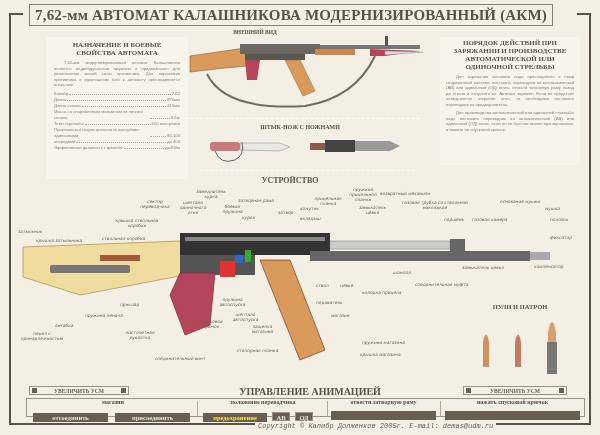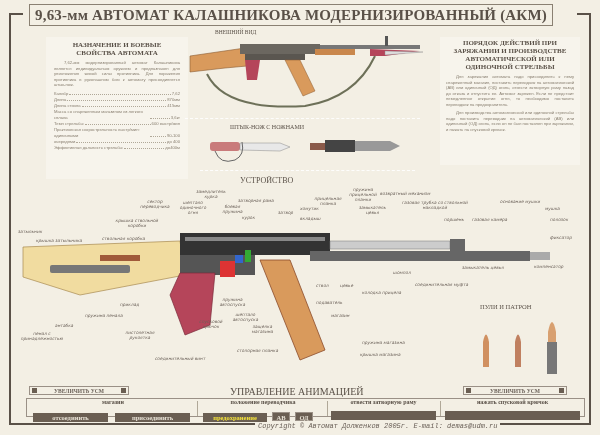--- a/index.html
+++ b/index.html
@@ -11,21 +11,21 @@
   .title-box { position: absolute; left: 29px; top: 4px; width: 524px; height: 22px; border: 1px solid #8a8072; background: #f3efe4; display: flex; align-items: center; justify-content: center; }
   .title { font-family: "Liberation Serif", serif; font-weight: bold; font-size: 15px; color: #5a5148; letter-spacing: 0.2px; }
   .panel { position: absolute; background: #f7f4ec; }
   .panel h3 { font-family: "Liberation Serif", serif; font-size: 7px; font-weight: bold; text-align: center; color: #5a5148; line-height: 8px; text-transform: uppercase; }
   .panel p { font-family: "Liberation Sans", sans-serif; font-size: 4.2px; color: #8a8072; text-align: justify; line-height: 5.5px; margin-top: 3px; text-indent: 10px; }
   .spec-row { display: flex; font-family: "Liberation Sans", sans-serif; font-size: 4.2px; color: #8a8072; line-height: 6px; }
   .spec-row .lbl { flex: none; }
   .spec-row .dots { flex: 1; border-bottom: 1px dotted #b0a898; margin: 0 1px 2px; }
   .spec-row .val { flex: none; }
   .dash-sep { position: absolute; border-top: 1px dashed #fff; opacity: 0.9; }
-  .section-label { position: absolute; font-family: "Liberation Serif", serif; font-weight: normal; color: #5a5148; text-transform: uppercase; text-align: left; }
+  .section-label { position: absolute; font-family: "Liberation Serif", serif; font-weight: bold; color: #5a5148; text-transform: uppercase; text-align: center; }
   .callout { position: absolute; font-family: "DejaVu Sans", sans-serif; font-style: italic; font-size: 4.3px; color: #6a6058; line-height: 5px; text-align: center; white-space: nowrap; }
   .ctrl-panel { position: absolute; left: 26px; top: 398px; width: 559px; height: 19px; border: 1px solid #9a9086; }
   .ctrl-group { position: absolute; top: 0; height: 19px; }
   .ctrl-label { font-family: "Liberation Serif", serif; font-size: 6px; font-weight: bold; color: #5a5148; text-align: center; line-height: 7px; }
   .btn { display: inline-block; background: #6a5e52; color: #e8e2d6; font-family: "Liberation Serif", serif; font-size: 6.5px; font-weight: bold; text-align: center; line-height: 9px; height: 9px; }
   .btn.active { background: #6a5e52; color: #f5e33a; }
   .btn.small { border: 1px solid #9a9086; }
   .zoom-btn { position: absolute; height: 9px; border: 1px solid #9a9086; display: flex; align-items: center; justify-content: space-between; padding: 0 2px; font-family: "Liberation Serif", serif; font-size: 5.5px; font-weight: bold; color: #6a6058; }
   .zoom-btn .sq { width: 5px; height: 5px; background: #6a5e52; }
   .divider-v { position: absolute; top: 2px; width: 1px; height: 15px; background: #b0a898; }
@@ -33,21 +33,21 @@
   svg { position: absolute; }
 </style>
 </head>
 <body>
 
 <div class="frame"></div>
 <div class="frame-top-l"></div>
 <div class="frame-top-r"></div>
 
 <div class="title-box">
-  <span class="title">9,63-мм АВТОМАТ КАЛАШНИКОВА МОДЕРНИЗИРОВАННЫЙ (АКМ)</span>
+  <span class="title">7,62-мм АВТОМАТ КАЛАШНИКОВА МОДЕРНИЗИРОВАННЫЙ (АКМ)</span>
 </div>
 
 <div class="panel" style="left:46px;top:37px;width:142px;height:142px;padding:4px 8px;">
   <h3>НАЗНАЧЕНИЕ И БОЕВЫЕ</h3>
   <h3>СВОЙСТВА АВТОМАТА</h3>
   <p>7,62-мм модернизированный автомат Калашникова является индивидуальным оружием и предназначен для уничтожения живой силы противника. Для поражения противника в рукопашном бою к автомату присоединяется штык-нож.</p>
   <div style="margin-top:3px;">
     <div class="spec-row">
         <span class="lbl">Калибр</span>
         <span class="dots"></span>
@@ -231,13 +231,13 @@
     <div class="ctrl-label">отвести затворную раму</div>
     <span class="btn" style="width:105px;"></span>
   </div>
   <div class="divider-v" style="left:413px;"></div>
   <div class="ctrl-group" style="left:418px;width:135px;">
     <div class="ctrl-label">нажать спусковой крючок</div>
     <span class="btn" style="width:135px;"></span>
   </div>
 </div>
 
-<div class="copyright">Copyright © Автомат Долженков 2005г.  E-mail: demas@udm.ru</div>
+<div class="copyright">Copyright © Калибр Долженков 2005г.  E-mail: demas@udm.ru</div>
 
 </body></html>

